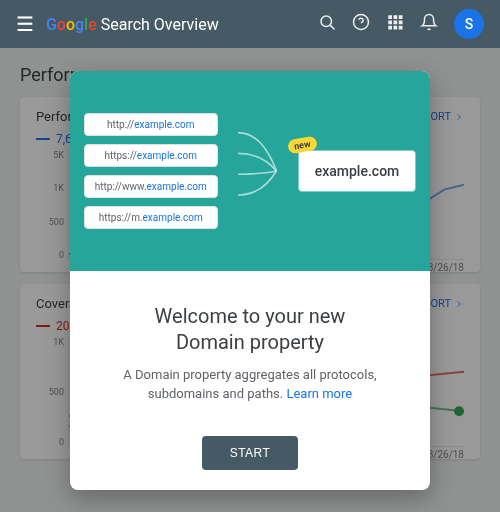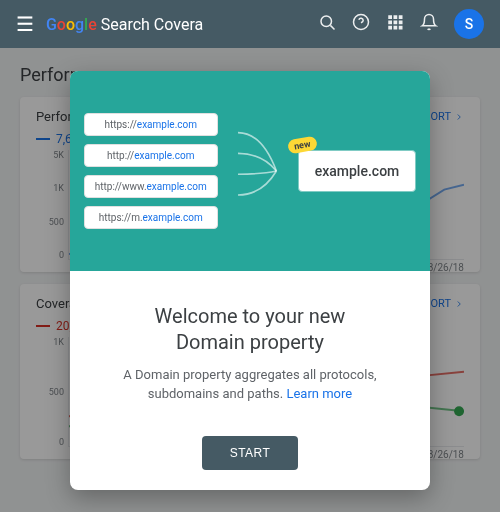--- a/index.html
+++ b/index.html
@@ -299,21 +299,21 @@
   </style>
 </head>
 <body>
 
 <div class="topnav">
   <span class="topnav-hamburger">☰</span>
   <div class="topnav-logo">
     <span class="logo-google">
       <span class="g">G</span><span class="o1">o</span><span class="o2">o</span><span class="g2">g</span><span class="l">l</span><span class="e">e</span>
     </span>
-    <span class="logo-sc">Search Covera</span>
+    <span class="logo-sc">Search Overview</span>
   </div>
   <div class="topnav-spacer"></div>
   <div class="topnav-icons">
     <span class="topnav-icon">
       <svg width="18" height="18" viewBox="0 0 24 24" fill="none" stroke="white" stroke-width="2">
         <circle cx="11" cy="11" r="7"></circle>
           <line x1="16.5" y1="16.5" x2="22" y2="22"></line>
       </svg>
     </span>
     <span class="topnav-icon">
@@ -424,24 +424,24 @@
   </div>
 
   <div class="modal-overlay">
     <div class="modal">
 
       <div class="modal-top">
         <div class="domain-illustration">
 
           <div class="url-list">
             <div class="url-box">
-              <span class="protocol">https://</span><span class="domain-part">example.com</span>
+              <span class="protocol">http://</span><span class="domain-part">example.com</span>
             </div>
             <div class="url-box">
-              <span class="protocol">http://</span><span class="domain-part">example.com</span>
+              <span class="protocol">https://</span><span class="domain-part">example.com</span>
             </div>
             <div class="url-box">
               <span class="protocol">http://www.</span><span class="domain-part">example.com</span>
             </div>
             <div class="url-box">
               <span class="protocol">https://m.</span><span class="domain-part">example.com</span>
             </div>
           </div>
 
           <svg class="arrows-svg" viewBox="0 0 50 120">

